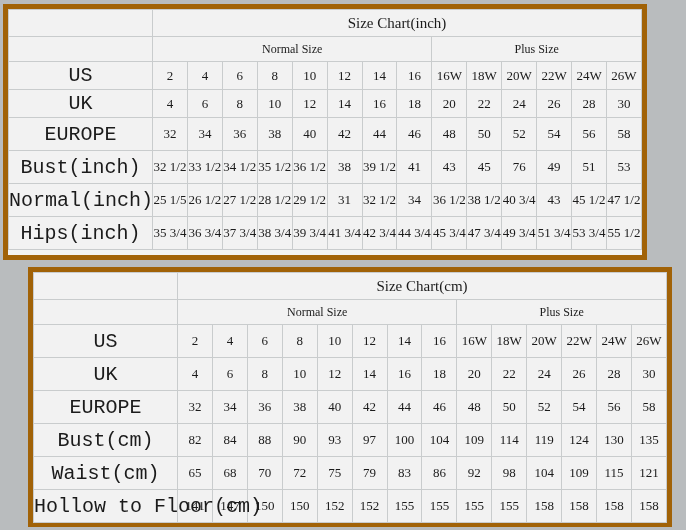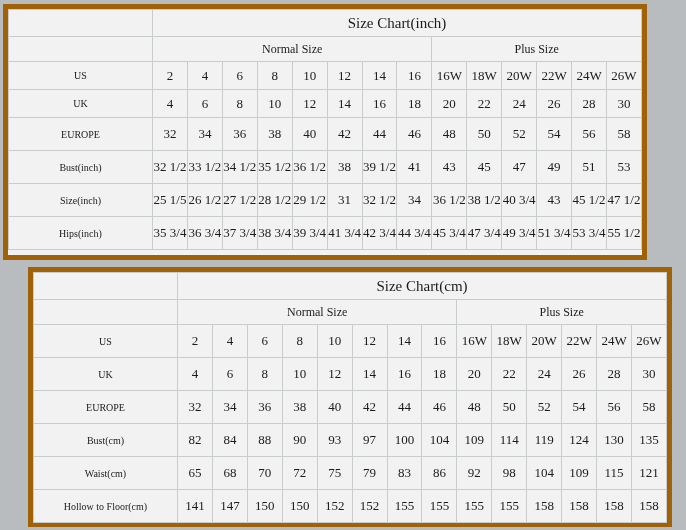--- a/index.html
+++ b/index.html
@@ -34,22 +34,23 @@
   }
   table.size-table td, table.size-table th {
     border: 1px solid #c9cccd;
     text-align: center;
     vertical-align: middle;
     font-weight: normal;
     color: #1b1b1b;
     padding: 0;
   }
   td.rowhead {
-    font-size: 10px;
+    font-size: 20px;
     white-space: nowrap;
+    font-family: Liberation Mono, monospace;
   }
   .title-cell {
     font-size: 15px;
     height: 26px;
     border-left: none;
     border-right: none;
     border-top: none;
   }
   .group-cell {
     font-size: 12px;
@@ -143,28 +144,28 @@
         <td class="data nowrap">32 1/2</td>
         <td class="data nowrap">33 1/2</td>
         <td class="data nowrap">34 1/2</td>
         <td class="data nowrap">35 1/2</td>
         <td class="data nowrap">36 1/2</td>
         <td class="data nowrap">38</td>
         <td class="data nowrap">39 1/2</td>
         <td class="data nowrap">41</td>
         <td class="data nowrap">43</td>
         <td class="data nowrap">45</td>
-        <td class="data nowrap">47</td>
+        <td class="data nowrap">76</td>
         <td class="data nowrap">49</td>
         <td class="data nowrap">51</td>
         <td class="data nowrap">53</td>
       </tr>
 
       <tr class="tall">
-        <td class="rowhead col-label">Size(inch)</td>
+        <td class="rowhead col-label">Normal(inch)</td>
         <td class="data nowrap">25 1/5</td>
         <td class="data nowrap">26 1/2</td>
         <td class="data nowrap">27 1/2</td>
         <td class="data nowrap">28 1/2</td>
         <td class="data nowrap">29 1/2</td>
         <td class="data nowrap">31</td>
         <td class="data nowrap">32 1/2</td>
         <td class="data nowrap">34</td>
         <td class="data nowrap">36 1/2</td>
         <td class="data nowrap">38 1/2</td>

